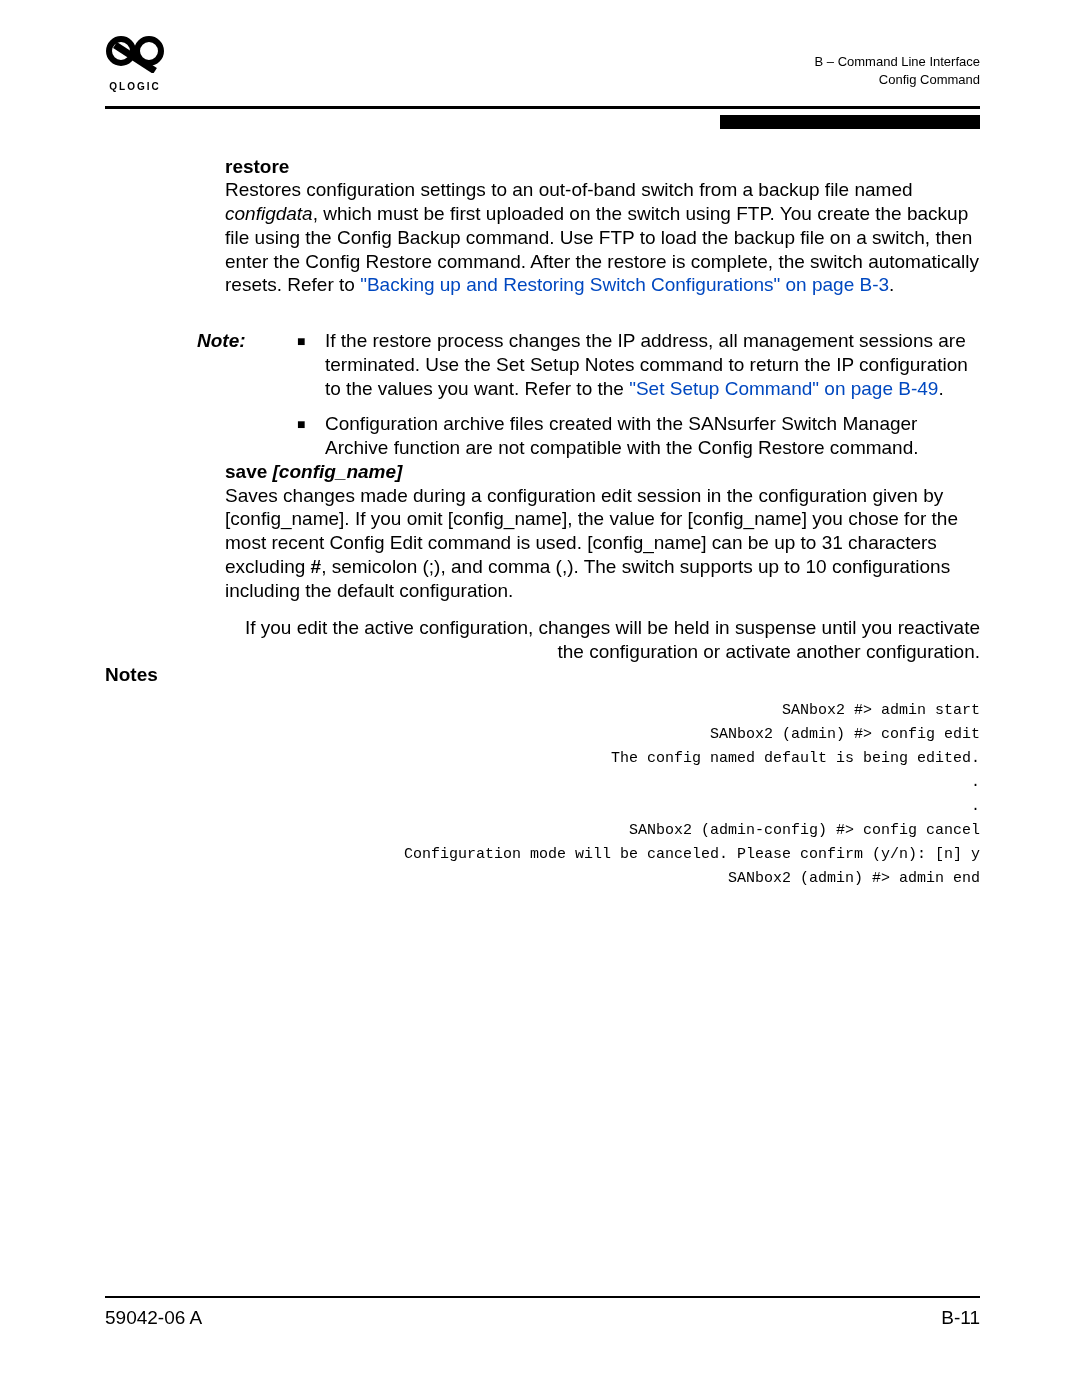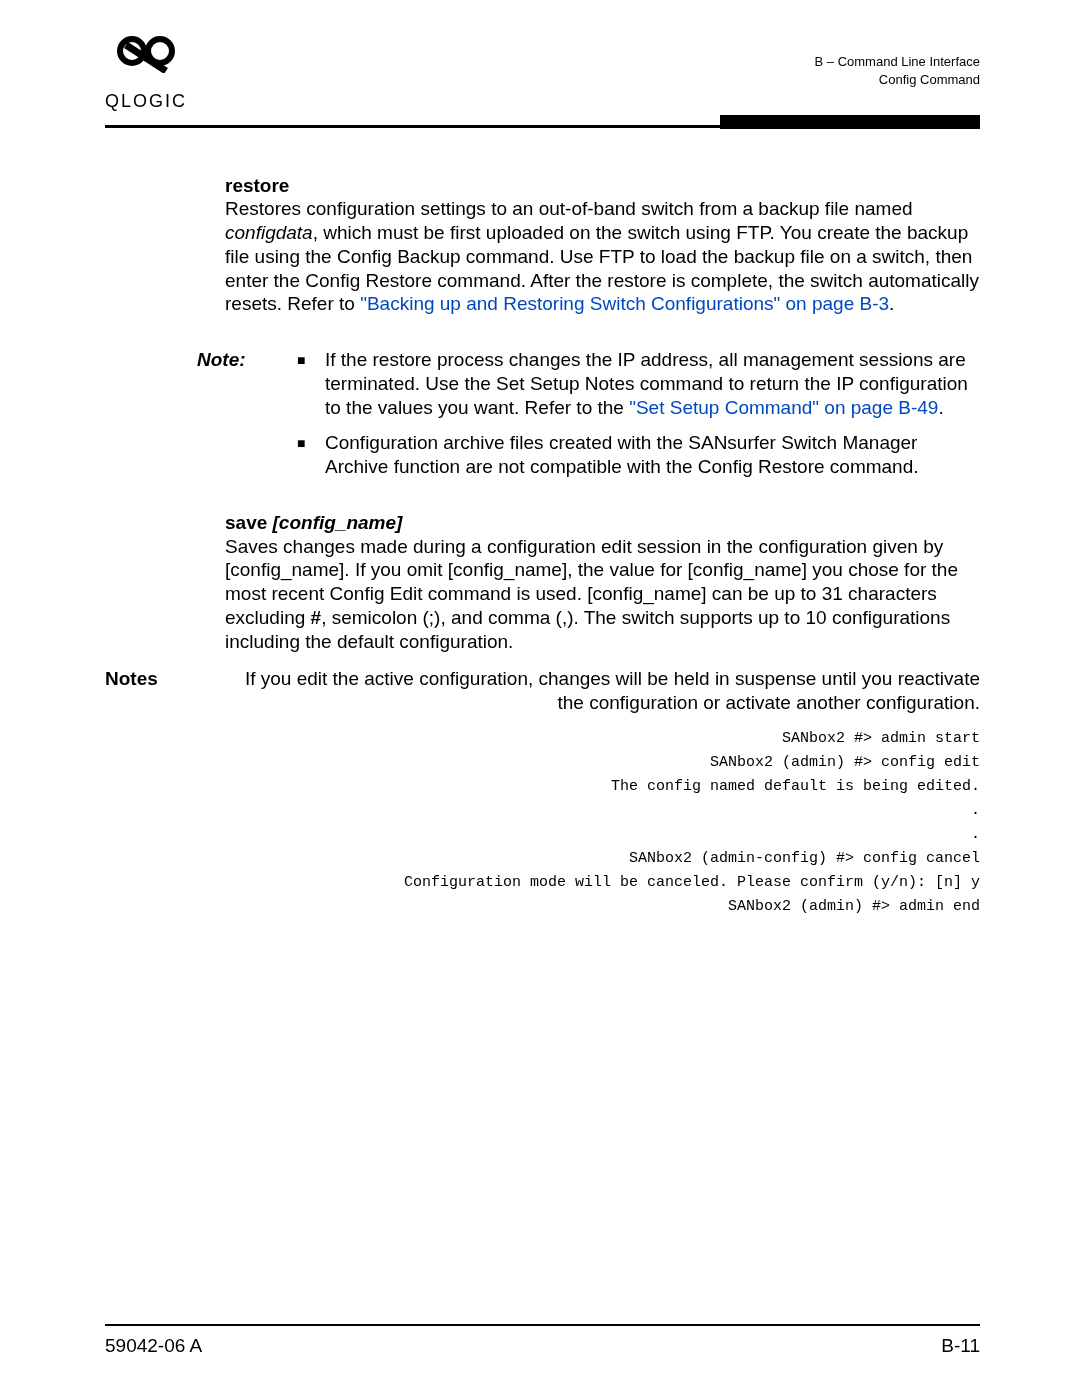--- a/index.html
+++ b/index.html
@@ -24,24 +24,24 @@
     display: flex;
     align-items: flex-start;
     justify-content: space-between;
   }
   .logo-block {
     display: flex;
     flex-direction: column;
     align-items: center;
   }
   .logo-word {
-    font-weight: 400;
+    font-weight: 700;
     letter-spacing: 2px;
-    font-size: 18px;
-    margin-top: 17px;
+    font-size: 10px;
+    margin-top: 8px;
   }
   .header-text {
     text-align: right;
     font-size: 13px;
     line-height: 1.35;
     padding-top: 18px;
   }
   .rule {
     margin: 12px 100px 0 105px;
     border: none;
@@ -94,20 +94,21 @@
     line-height: 24px;
   }
   .side-row {
     display: flex;
     margin-top: 14px;
   }
   .side-label {
     width: 120px;
     flex: none;
     font-weight: 700;
+    margin-top: 47px;
   }
   .side-body {
     flex: 1;
     text-align: right;
   }
   .codeblock {
     margin-left: 120px;
     margin-top: 12px;
     font-family: "Courier New", Courier, monospace;
     font-size: 15px;
@@ -170,21 +171,21 @@
             <span>If the restore process changes the IP address, all management sessions are terminated. Use the Set Setup Notes command to return the IP configuration to the values you want. Refer to the </span><span class="link">"Set Setup Command" on page B-49</span><span>.</span>
           </div>
         </div>
         <div class="bullet-row">
           <div class="bullet-mark">■</div>
           <div>Configuration archive files created with the SANsurfer Switch Manager Archive function are not compatible with the Config Restore command.</div>
         </div>
       </div>
     </div>
 
-    <div class="section-heading" style="margin-top:32px">
+    <div class="section-heading" style="">
       <span class="bold">save </span><span class="bold italic">[config_name]</span>
     </div>
     <div class="para">
       <span>Saves changes made during a configuration edit session in the configuration given by [config_name]. If you omit [config_name], the value for [config_name] you chose for the most recent Config Edit command is used. [config_name] can be up to 31 characters excluding </span><span class="bold">#</span><span>, semicolon (;), and comma (,). The switch supports up to 10 configurations including the default configuration.</span>
     </div>
 
     <div class="side-row">
       <div class="side-label">Notes</div>
       <div class="side-body">If you edit the active configuration, changes will be held in suspense until you reactivate the configuration or activate another configuration.</div>
     </div>

